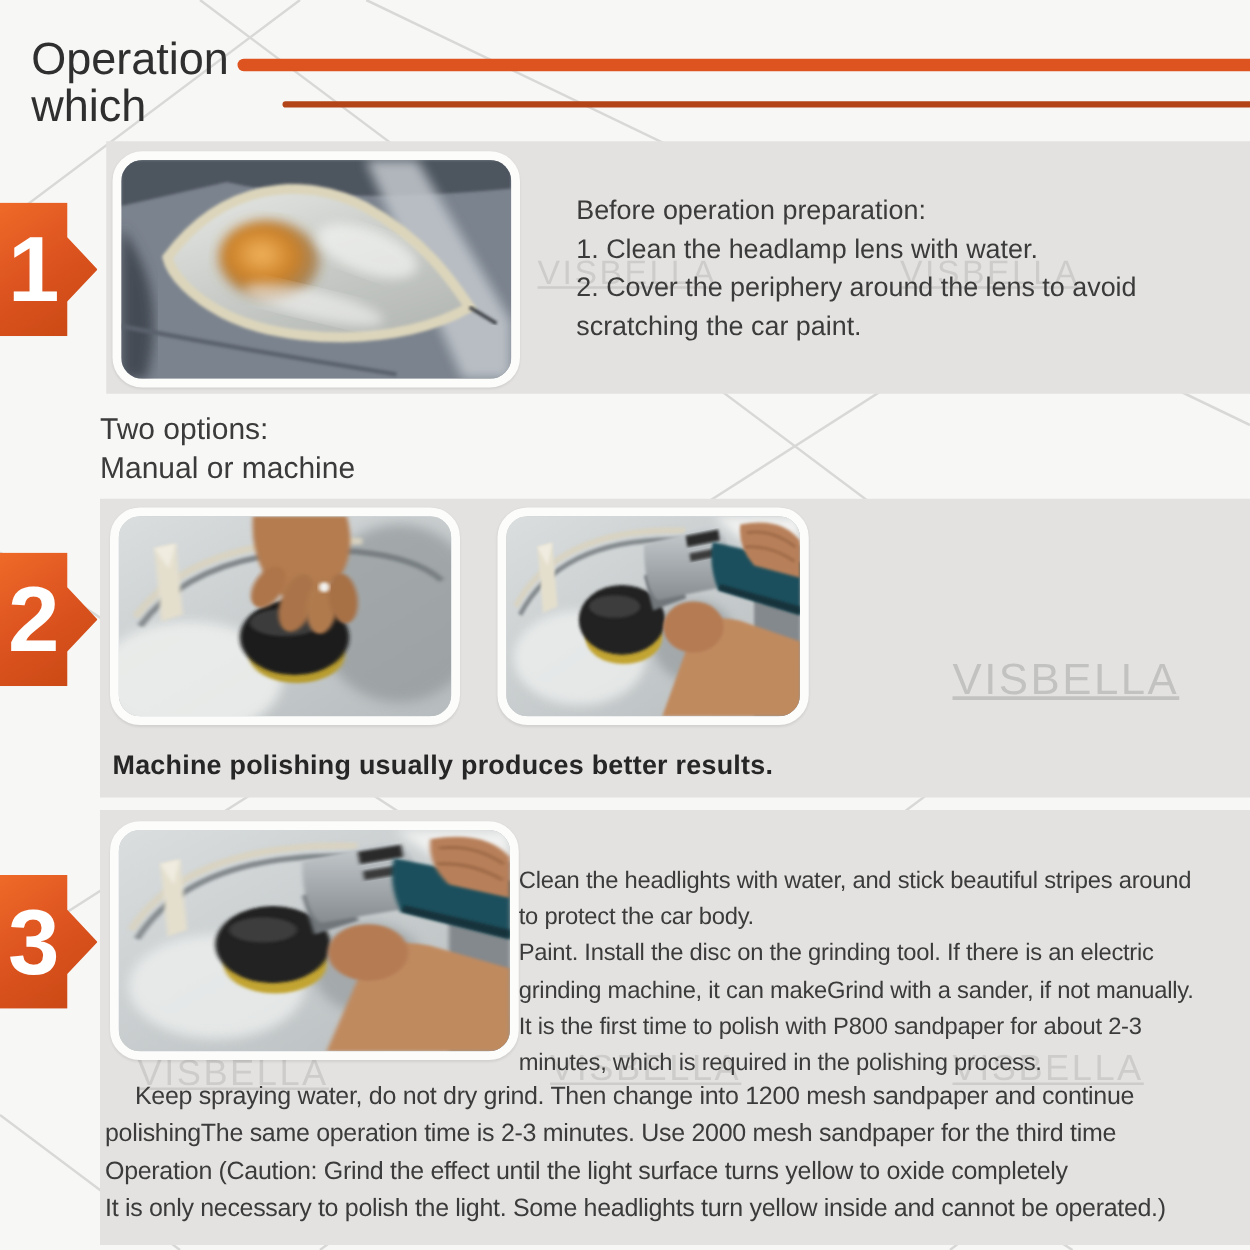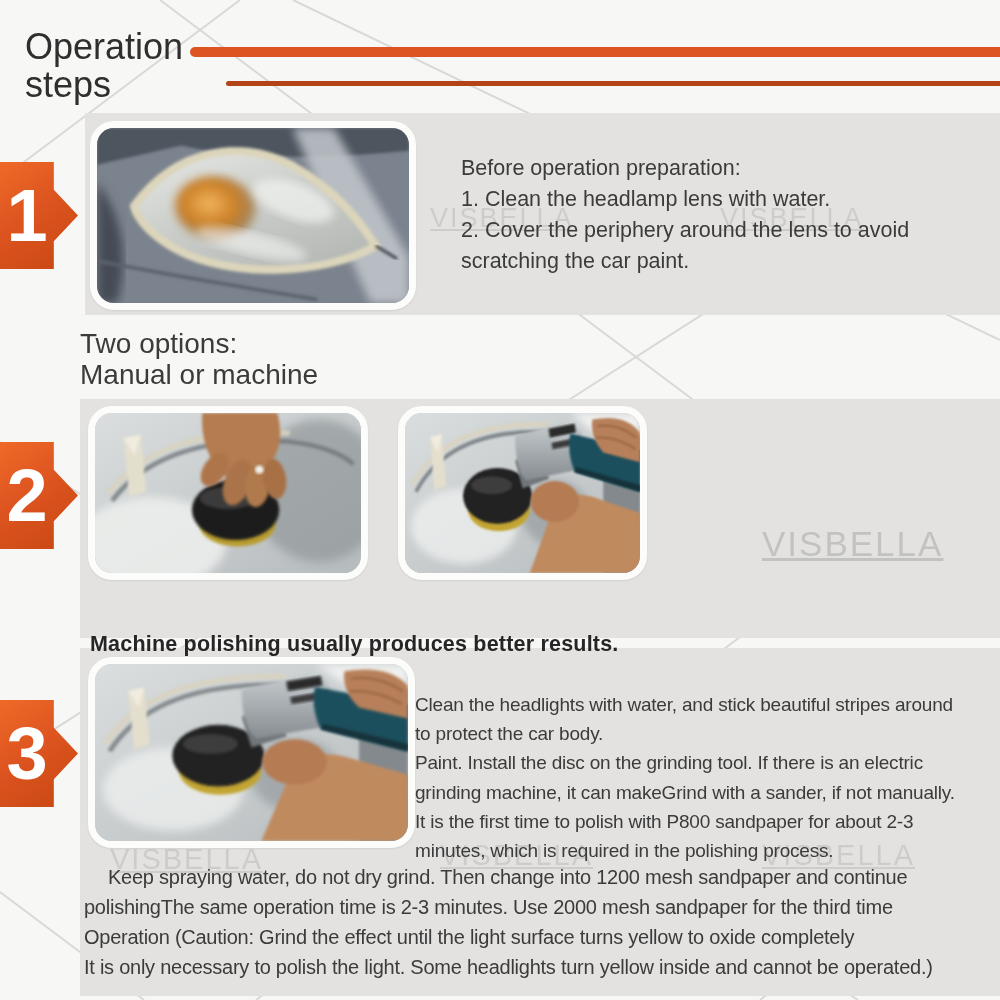--- a/index.html
+++ b/index.html
@@ -47,22 +47,22 @@
   }
   .badge .num{
     position:absolute;left:0;top:0;width:54px;height:107px;
     display:flex;align-items:center;justify-content:center;
     color:#ffffff;font-weight:bold;font-size:74px;
   }
   #badge-1{top:162px;} #badge-2{top:442px;} #badge-3{top:700px;}
   
   .steptext{position:absolute;white-space:pre-line;}
   #step1-text{left:461px;top:153px;font-size:21.5px;line-height:31px;}
-  #options-note{left:80px;top:328px;font-size:28px;line-height:31px;}
-  #step2-caption{left:90px;top:600px;font-size:21.5px;font-weight:bold;color:#262626;letter-spacing:.2px;margin-top:32px;}
+  #options-note{left:80px;top:328px;font-size:24px;line-height:31px;}
+  #step2-caption{left:90px;top:600px;font-size:21.5px;font-weight:bold;color:#262626;letter-spacing:.2px;}
   #step3-text{left:415px;top:666px;width:580px;font-size:19px;line-height:29.2px;letter-spacing:-.2px;margin-top:24px;}
   #footer-note{left:84px;top:862px;width:915px;font-size:20px;line-height:30px;letter-spacing:-.25px;text-indent:24px;}
 </style>
 </head>
 <body>
 
 <svg width="0" height="0" style="position:absolute" aria-hidden="true">
   <defs>
     <filter id="soft">
         <feGaussianBlur stdDeviation="1.6"></feGaussianBlur>
@@ -109,21 +109,21 @@
 <div class="panel" id="panel-3"></div>
 
 <span class="wm" style="left:430px;top:203px;font-size:27px;">VISBELLA</span>
 <span class="wm" style="left:720px;top:203px;font-size:27px;">VISBELLA</span>
 <span class="wm big" style="left:762px;top:524px;">VISBELLA</span>
 <span class="wm" style="left:110px;top:843px;">VISBELLA</span>
 <span class="wm" style="left:440px;top:839px;">VISBELLA</span>
 <span class="wm" style="left:762px;top:839px;">VISBELLA</span>
 
 <div class="abs" id="page-title">Operation
-steps</div>
+which</div>
 <div class="abs" id="bar-thick"></div>
 <div class="abs" id="bar-thin"></div>
 
 <div class="photo" id="photo-1">
   <svg viewBox="0 0 340 200" preserveAspectRatio="none">
     <rect x="0" y="0" width="340" height="200" fill="#7b838e"></rect>
     <path d="M0,0 L340,0 L340,26 Q180,42 92,20 L0,42 Z" fill="#4e555f" filter="url(#soft)"></path>
     <polygon points="213,0 258,0 340,148 340,200 298,200" fill="#c3c8cd" opacity=".85" filter="url(#soft4)"></polygon>
     <path d="M0,62 Q42,120 22,200 L0,200 Z" fill="#454b55" filter="url(#soft4)"></path>
     <path d="M0,152 Q120,176 240,196" stroke="#5a626d" stroke-width="4" fill="none" filter="url(#soft)"></path>

